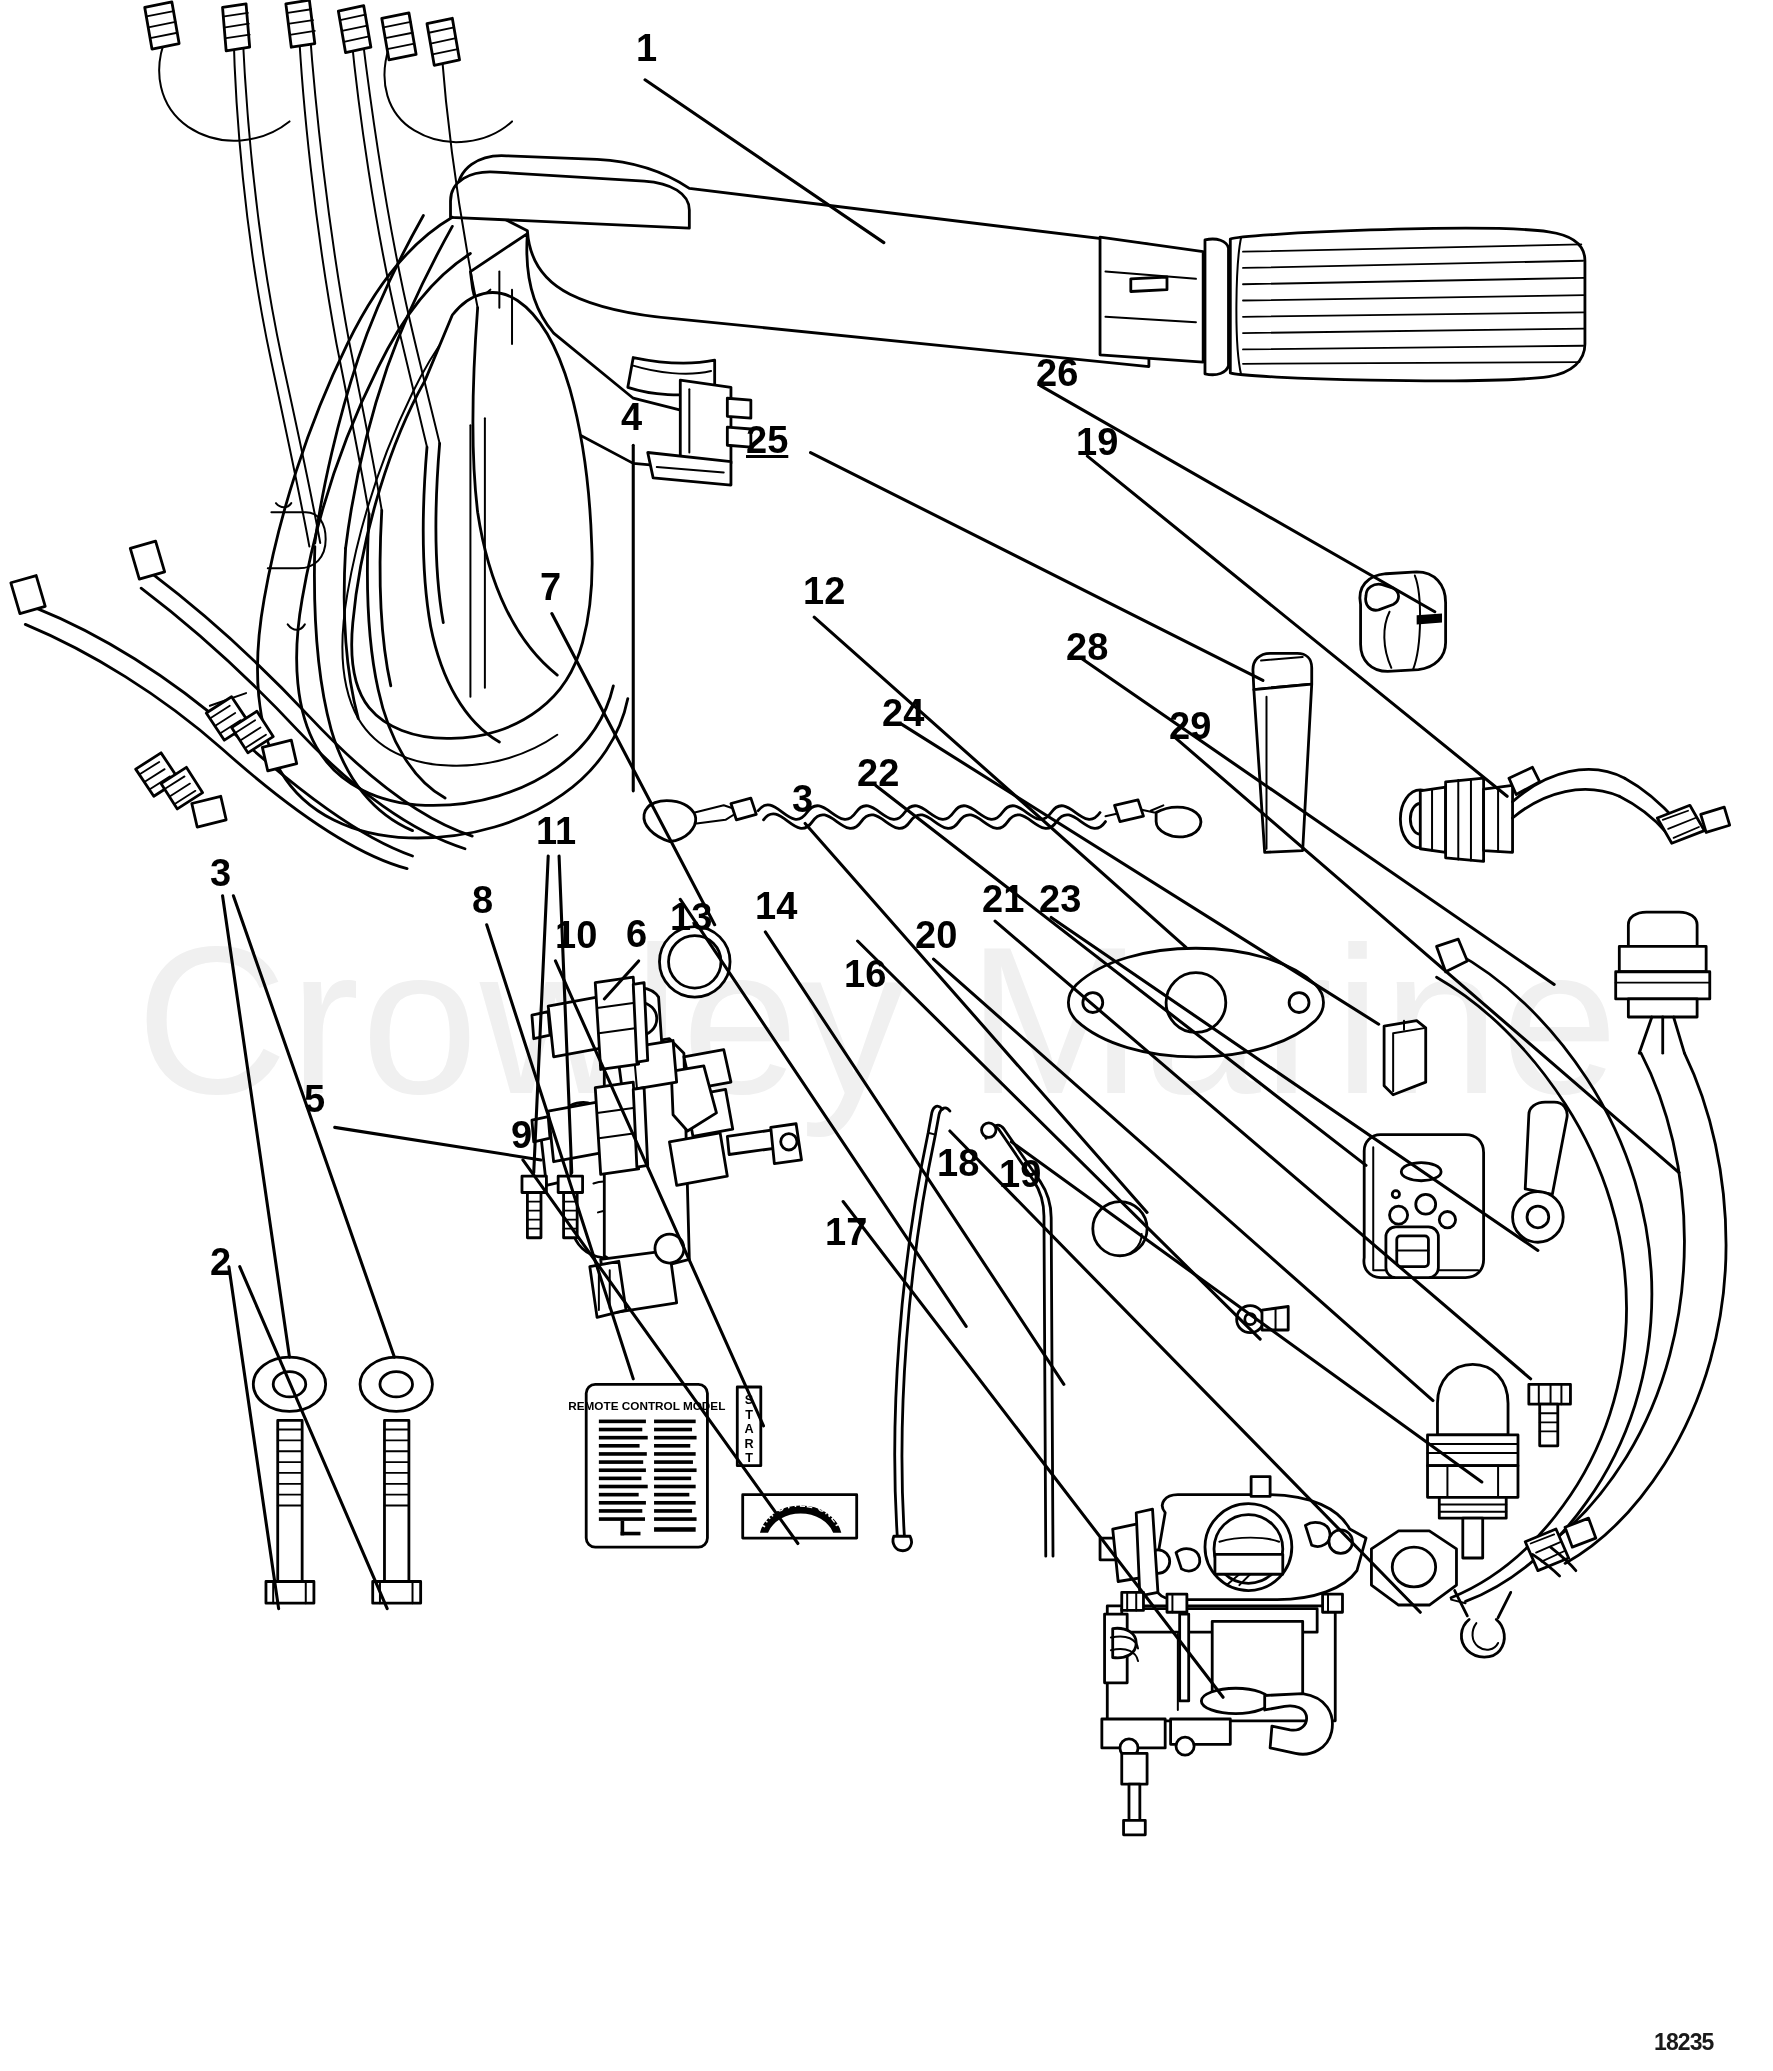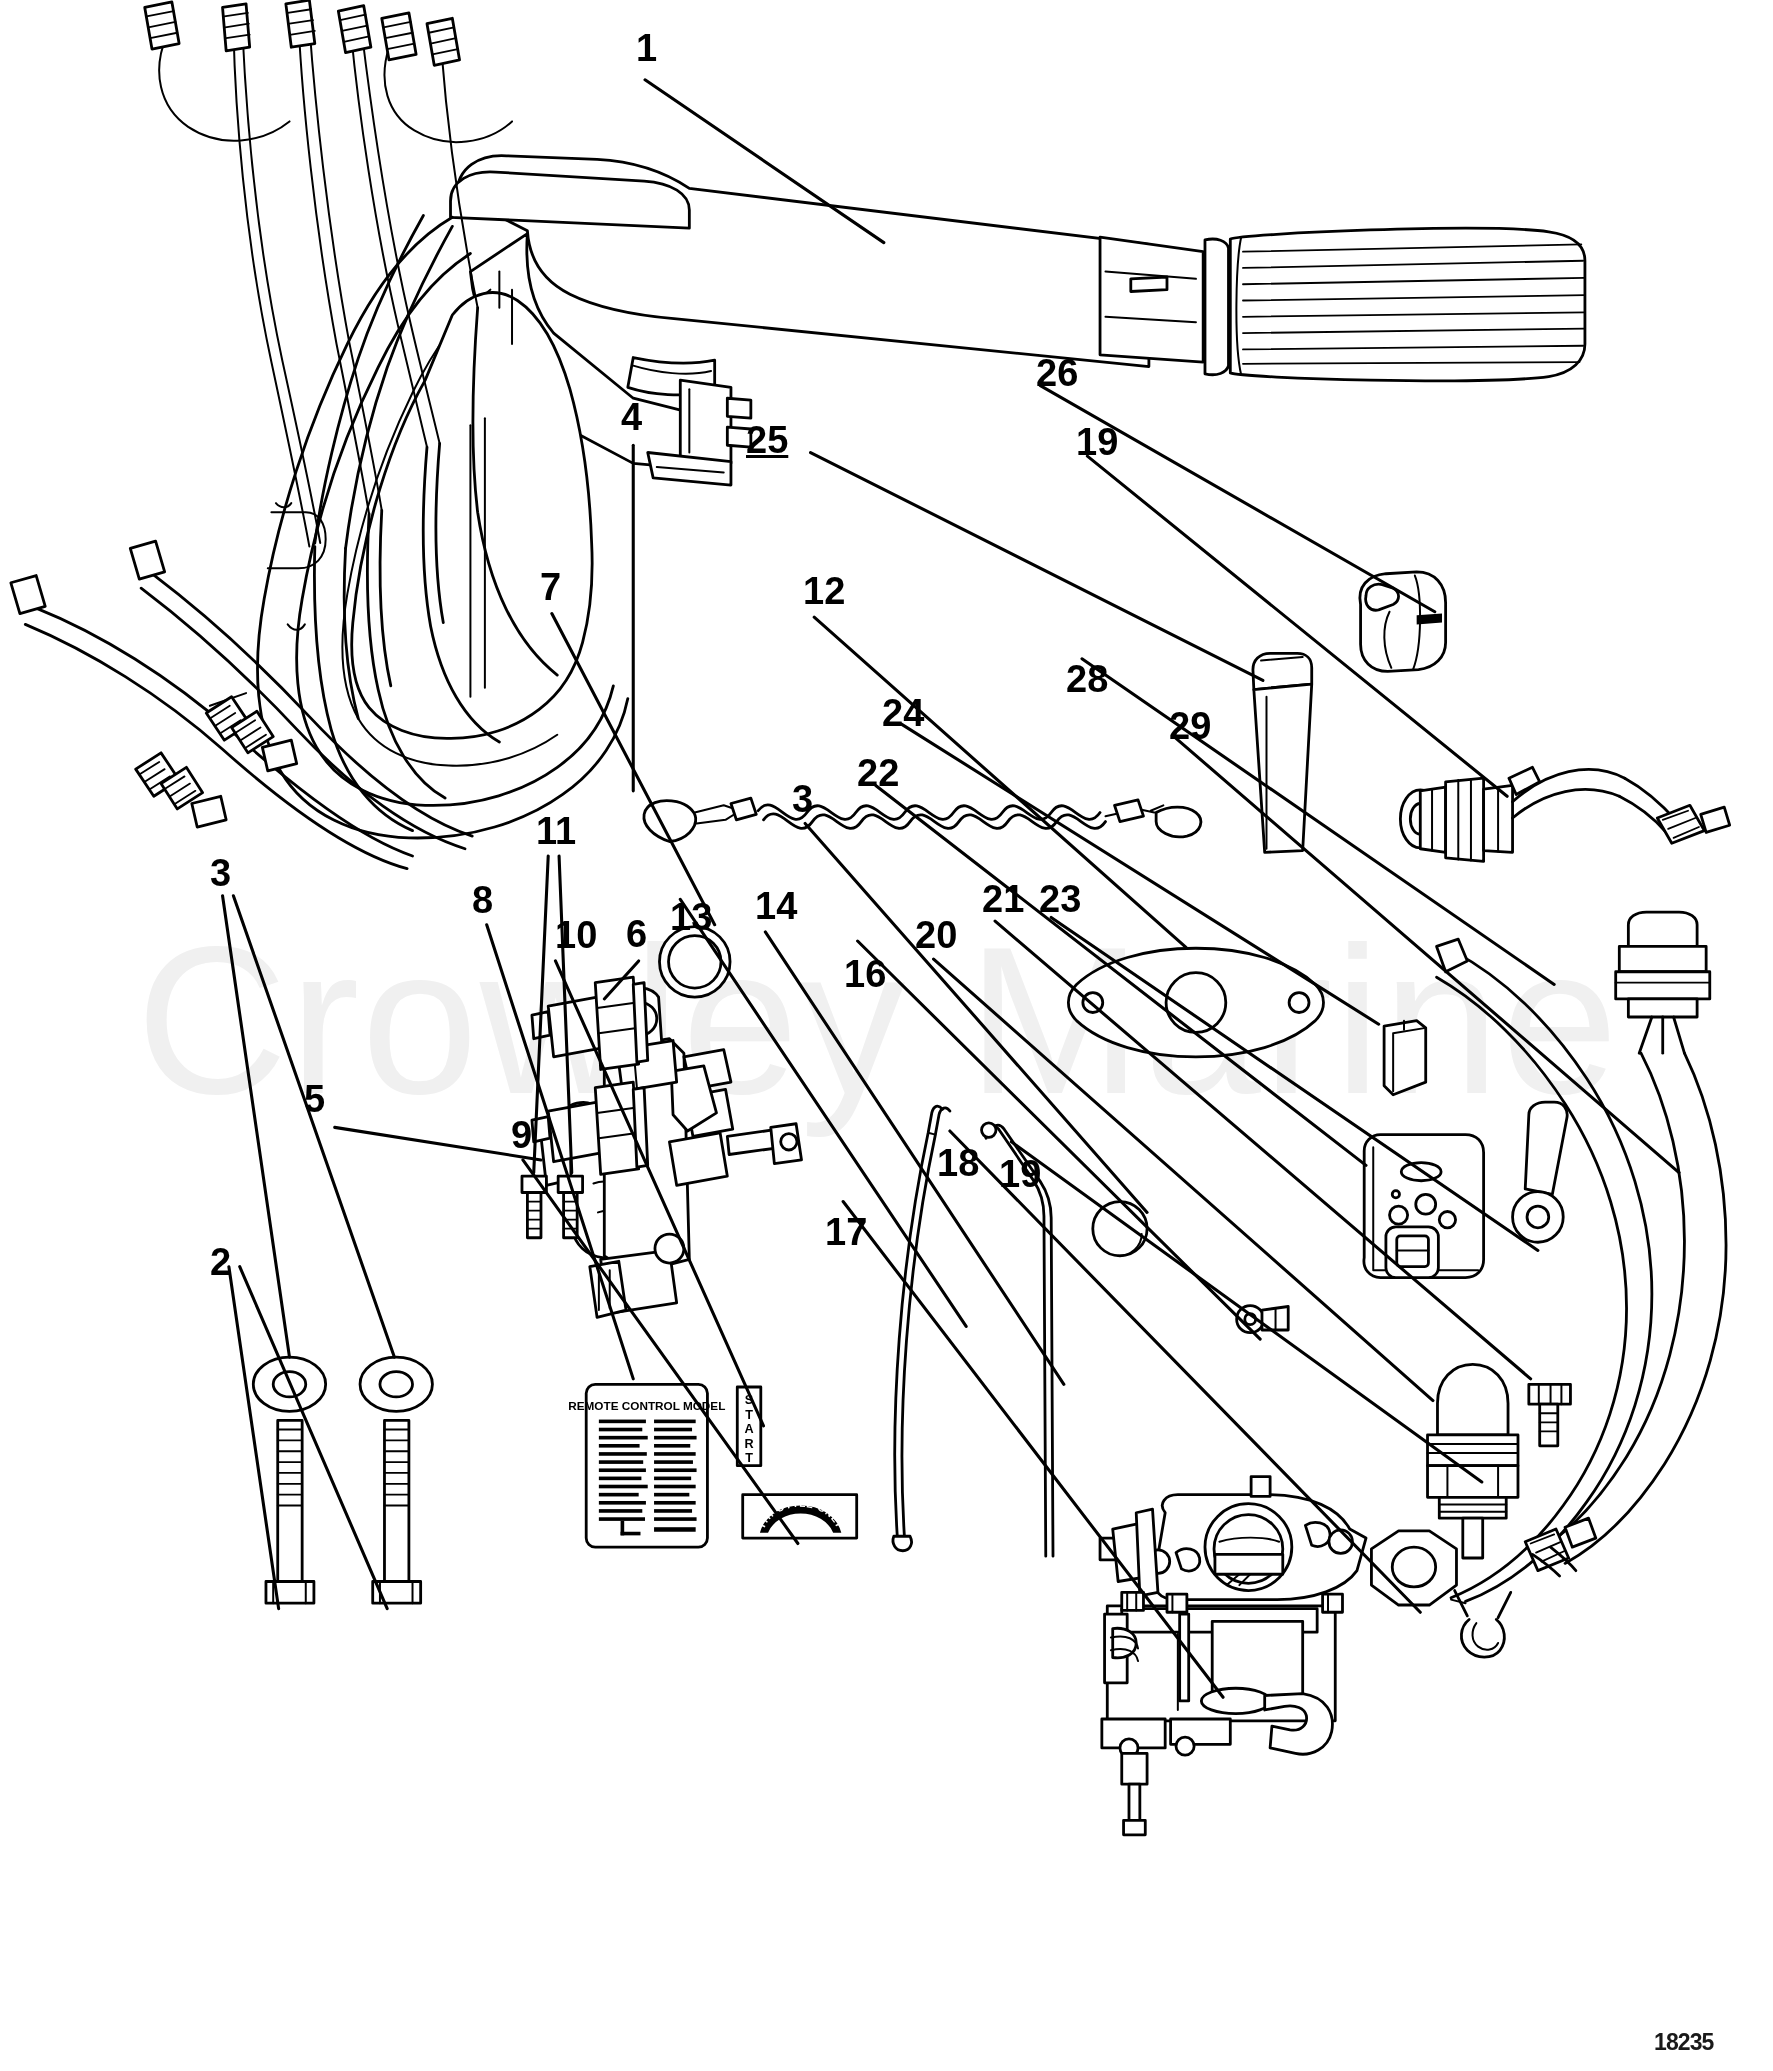--- a/index.html
+++ b/index.html
@@ -680,19 +680,19 @@
   <div class="callout" style="left:937px; top:1144px;">18</div>
   <div class="callout" style="left:999px; top:1155px;">19</div>
   <div class="callout" style="left:915px; top:916px;">20</div>
   <div class="callout" style="left:982px; top:880px;">21</div>
   <div class="callout" style="left:857px; top:754px;">22</div>
   <div class="callout" style="left:1039px; top:880px;">23</div>
   <div class="callout" style="left:882px; top:694px;">24</div>
   <div class="callout" style="left:746px; top:421px;text-decoration:underline;">25</div>
   <div class="callout" style="left:1036px; top:354px;">26</div>
   <div class="callout" style="left:1076px; top:423px;">19</div>
-  <div class="callout" style="left:1066px; top:660px;">28</div>
+  <div class="callout" style="left:1066px; top:628px;">28</div>
   <div class="callout" style="left:1169px; top:707px;text-align:right;">29</div>
 
   <div class="partno">18235</div>
 
 </div>
 
 
 </body></html>

